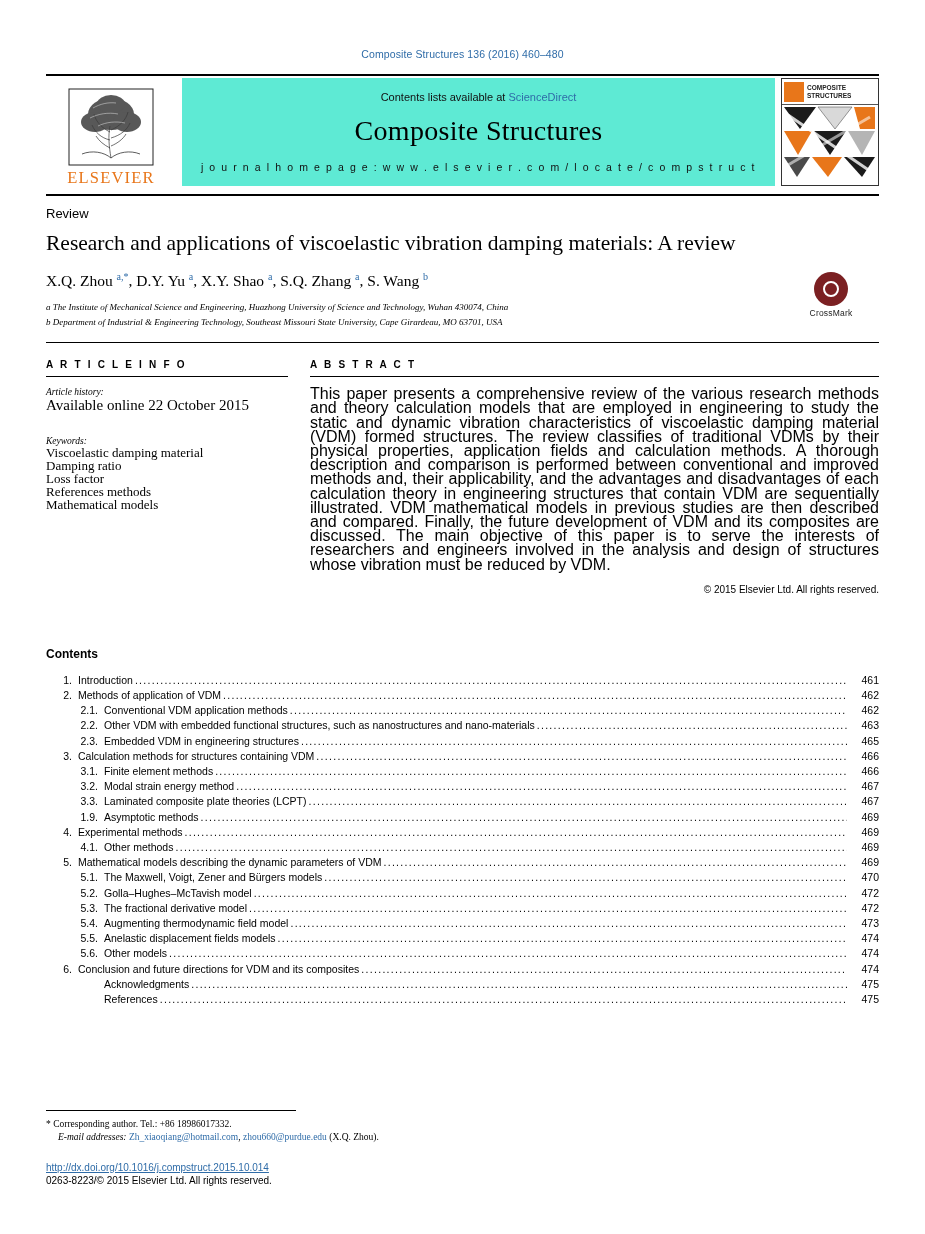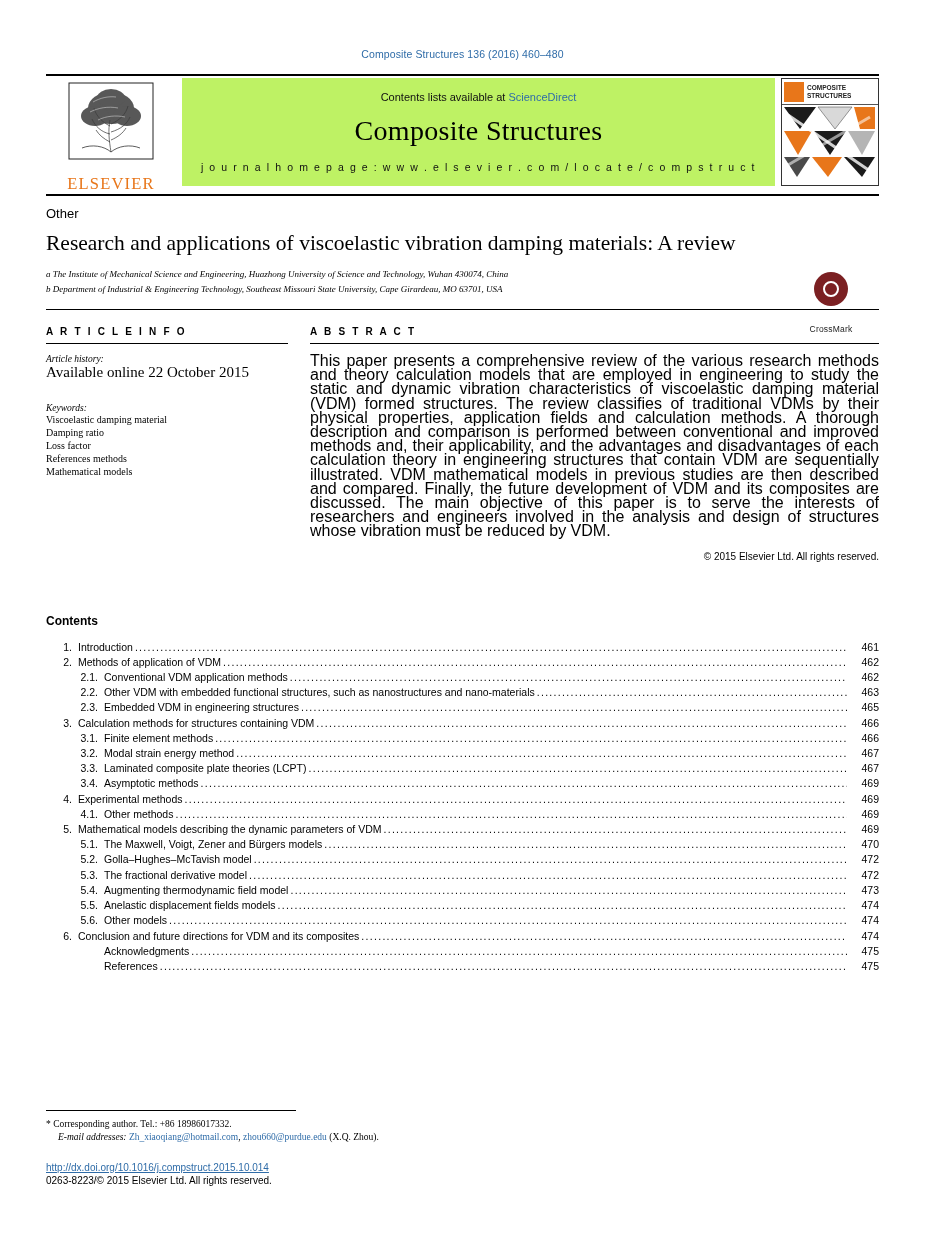--- a/index.html
+++ b/index.html
@@ -37,35 +37,35 @@
     border-top: 2.5px solid #000;
     display: flex;
     align-items: stretch;
     height: 118px;
   }
   .elsevier-logo {
     width: 130px;
     display: flex;
     flex-direction: column;
     align-items: center;
-    justify-content: space-between;
+    justify-content: center;
     padding-top: 6px;
     box-sizing: border-box;
   }
   .tree-svg { display:block; }
   .elsevier-word {
     color: #e8761a;
     font-family: "Liberation Serif", serif;
     font-size: 16.5px;
     letter-spacing: 1.2px;
     margin-top: 2px;
   }
   .journal-banner {
     flex: 1;
-    background: #bef264;
+    background: #5eead4;
     margin: 2px 6px 8px 6px;
     display: flex;
     flex-direction: column;
     align-items: center;
     justify-content: center;
   }
   .contents-line {
     font-size: 11px;
     color: #111;
   }
@@ -153,21 +153,21 @@
     content: "";
     position: absolute;
     left: 9px; top: 9px;
     width: 16px; height: 16px;
     border-radius: 50%;
     border: 2.5px solid #fff;
     box-sizing: border-box;
   }
   .crossmark-label {
     font-size: 8.5px;
-    margin-top: 18px;
+    margin-top: 2px;
     color: #222;
     letter-spacing: .2px;
   }
   .authors {
     font-size: 15.5px;
     margin-top: 14px;
     font-family: "Liberation Serif", serif;
   }
   .authors sup { font-size: 10px; color:#2f6ca8; }
   .affil {
@@ -204,21 +204,21 @@
     font-size: 9.5px;
     font-style: italic;
     font-family: "Liberation Serif", serif;
   }
   .info-line {
     font-size: 15px;
     font-family: "Liberation Serif", serif;
   }
   .kw-block { margin-top: 22px; }
   .kw-item {
-    font-size: 10px;
+    font-size: 13px;
     font-family: "Liberation Serif", serif;
     line-height: 13px;
   }
   .abstract-text {
     font-size: 16px;
     line-height: 14.2px;
     text-align: justify;
     font-family: "Liberation Sans", sans-serif;
   }
   .copyright {
@@ -362,29 +362,32 @@
           <polygon points="62,52 93,52 80,72" fill="#1b1b1b"></polygon>
           <path d="M6 10 L88 66" stroke="#ffffff" stroke-width="3" opacity="0.8"></path>
           <path d="M6 60 L88 12" stroke="#ffffff" stroke-width="3" opacity="0.55"></path>
         </svg>
       </div>
     </div>
   </div>
 
   <div class="rule-thick"></div>
 
-  <div class="section-label">Other</div>
+  <div class="section-label">Review</div>
 
   <h1 class="article-title">Research and applications of viscoelastic vibration damping materials: A review</h1>
 
   <div class="crossmark">
     <div class="crossmark-circle"></div>
     <div class="crossmark-label">CrossMark</div>
   </div>
 
+  <div class="authors">
+    X.Q. Zhou <sup>a,*</sup>, D.Y. Yu <sup>a</sup>, X.Y. Shao <sup>a</sup>, S.Q. Zhang <sup>a</sup>, S. Wang <sup>b</sup>
+  </div>
 
   <div class="affil-block">
     <div class="affil">a The Institute of Mechanical Science and Engineering, Huazhong University of Science and Technology, Wuhan 430074, China</div>
     <div class="affil">b Department of Industrial &amp; Engineering Technology, Southeast Missouri State University, Cape Girardeau, MO 63701, USA</div>
   </div>
 
   <div class="rule-thin"></div>
 
   <div class="info-abstract">
 
@@ -463,21 +466,21 @@
         <span class="toc-dots">................................................................................................................................................................................................................................................................................................................................................................................................................</span>
         <span class="toc-page">467</span>
       </div>
       <div class="toc-row">
         <span class="toc-num sub">3.3.</span>
         <span class="toc-label">Laminated composite plate theories (LCPT)</span>
         <span class="toc-dots">................................................................................................................................................................................................................................................................................................................................................................................................................</span>
         <span class="toc-page">467</span>
       </div>
       <div class="toc-row">
-        <span class="toc-num sub">3.4.</span>
+        <span class="toc-num sub">1.9.</span>
         <span class="toc-label">Asymptotic methods</span>
         <span class="toc-dots">................................................................................................................................................................................................................................................................................................................................................................................................................</span>
         <span class="toc-page">469</span>
       </div>
       <div class="toc-row">
         <span class="toc-num">4.</span>
         <span class="toc-label">Experimental methods</span>
         <span class="toc-dots">................................................................................................................................................................................................................................................................................................................................................................................................................</span>
         <span class="toc-page">469</span>
       </div>

